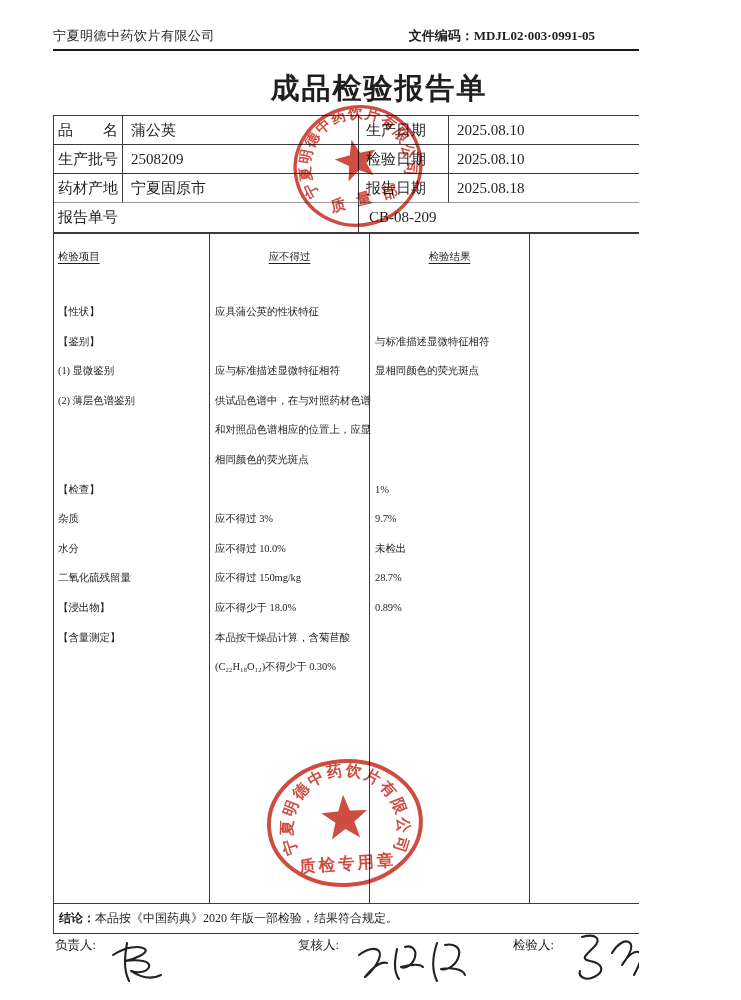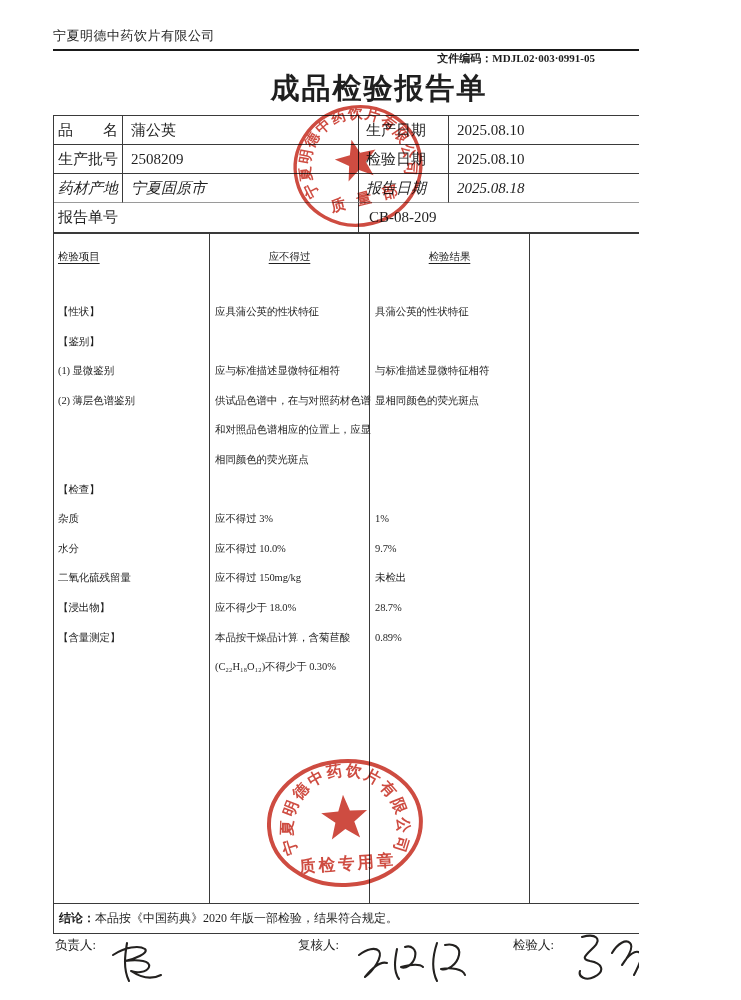--- a/index.html
+++ b/index.html
@@ -1,32 +1,32 @@
 <!DOCTYPE html>
 <html><head>
 <meta charset="utf-8">
 <style>
   html,body{margin:0;padding:0;background:#fff;}
   .page{position:relative;width:639px;height:1000px;background:#fff;overflow:hidden;
         font-family:"Liberation Serif", serif;color:#1f1f1f;}
   .abs{position:absolute;}
   
   .company{left:53px;top:27px;font-size:13px;letter-spacing:.5px;}
-  .doccode{right:44px;top:27px;font-size:11px;font-weight:600;margin-top:24px;}
+  .doccode{right:44px;top:27px;font-size:13px;font-weight:600;}
   .headrule{left:53px;top:49px;width:644px;height:2px;background:#1a1a1a;}
   
   .title{left:16px;top:69px;width:726px;text-align:center;font-size:29px;font-weight:bold;letter-spacing:2px;}
   
   .info{left:53px;top:115px;width:631px;border:1px solid #3a3a3a;box-sizing:border-box;
         display:grid;grid-template-columns:69px 236px 90px 1fr;grid-auto-rows:29px;
         font-size:15px;line-height:29px;}
   .info>div{box-sizing:border-box;white-space:nowrap;overflow:hidden;}
   .bR{border-right:1px solid #3a3a3a;}
   .bB{border-bottom:1px solid #3a3a3a;}
-  .bBlight{border-bottom:1px solid #9a9a9a;font-style:italic;}
+  .bBlight{border-bottom:1px solid #9a9a9a;}
   .lab{padding-left:4px;}
   .val{padding-left:8px;}
   .lab2{padding-left:7px;}
   .span2a{grid-column:1 / 3;}
   .span2b{grid-column:3 / 5;padding-left:10px;}
   
   .main{left:53px;top:233px;width:631px;height:670px;border:1px solid #3a3a3a;border-bottom:none;
         box-sizing:border-box;display:grid;grid-template-columns:156px 160px 160px 1fr;
         font-size:10.5px;letter-spacing:-0.1px;}
   .col{box-sizing:border-box;padding-top:13px;}
@@ -113,21 +113,20 @@
       <div class="ln">应不得过 3%</div>
       <div class="ln">应不得过 10.0%</div>
       <div class="ln">应不得过 150mg/kg</div>
       <div class="ln">应不得少于 18.0%</div>
       <div class="ln">本品按干燥品计算，含菊苣酸</div>
       <div class="ln">(C₂₂H₁₈O₁₂)不得少于 0.30%</div>
     </div>
     <div class="col col3 bR">
       <div class="colhead center">检验结果</div>
       <div class="spacer"></div>
-      <div class="ln">具蒲公英的性状特征</div>
       <div class="ln"></div>
       <div class="ln">与标准描述显微特征相符</div>
       <div class="ln">显相同颜色的荧光斑点</div>
       <div class="ln"></div>
       <div class="ln"></div>
       <div class="ln"></div>
       <div class="ln">1%</div>
       <div class="ln">9.7%</div>
       <div class="ln">未检出</div>
       <div class="ln">28.7%</div>

